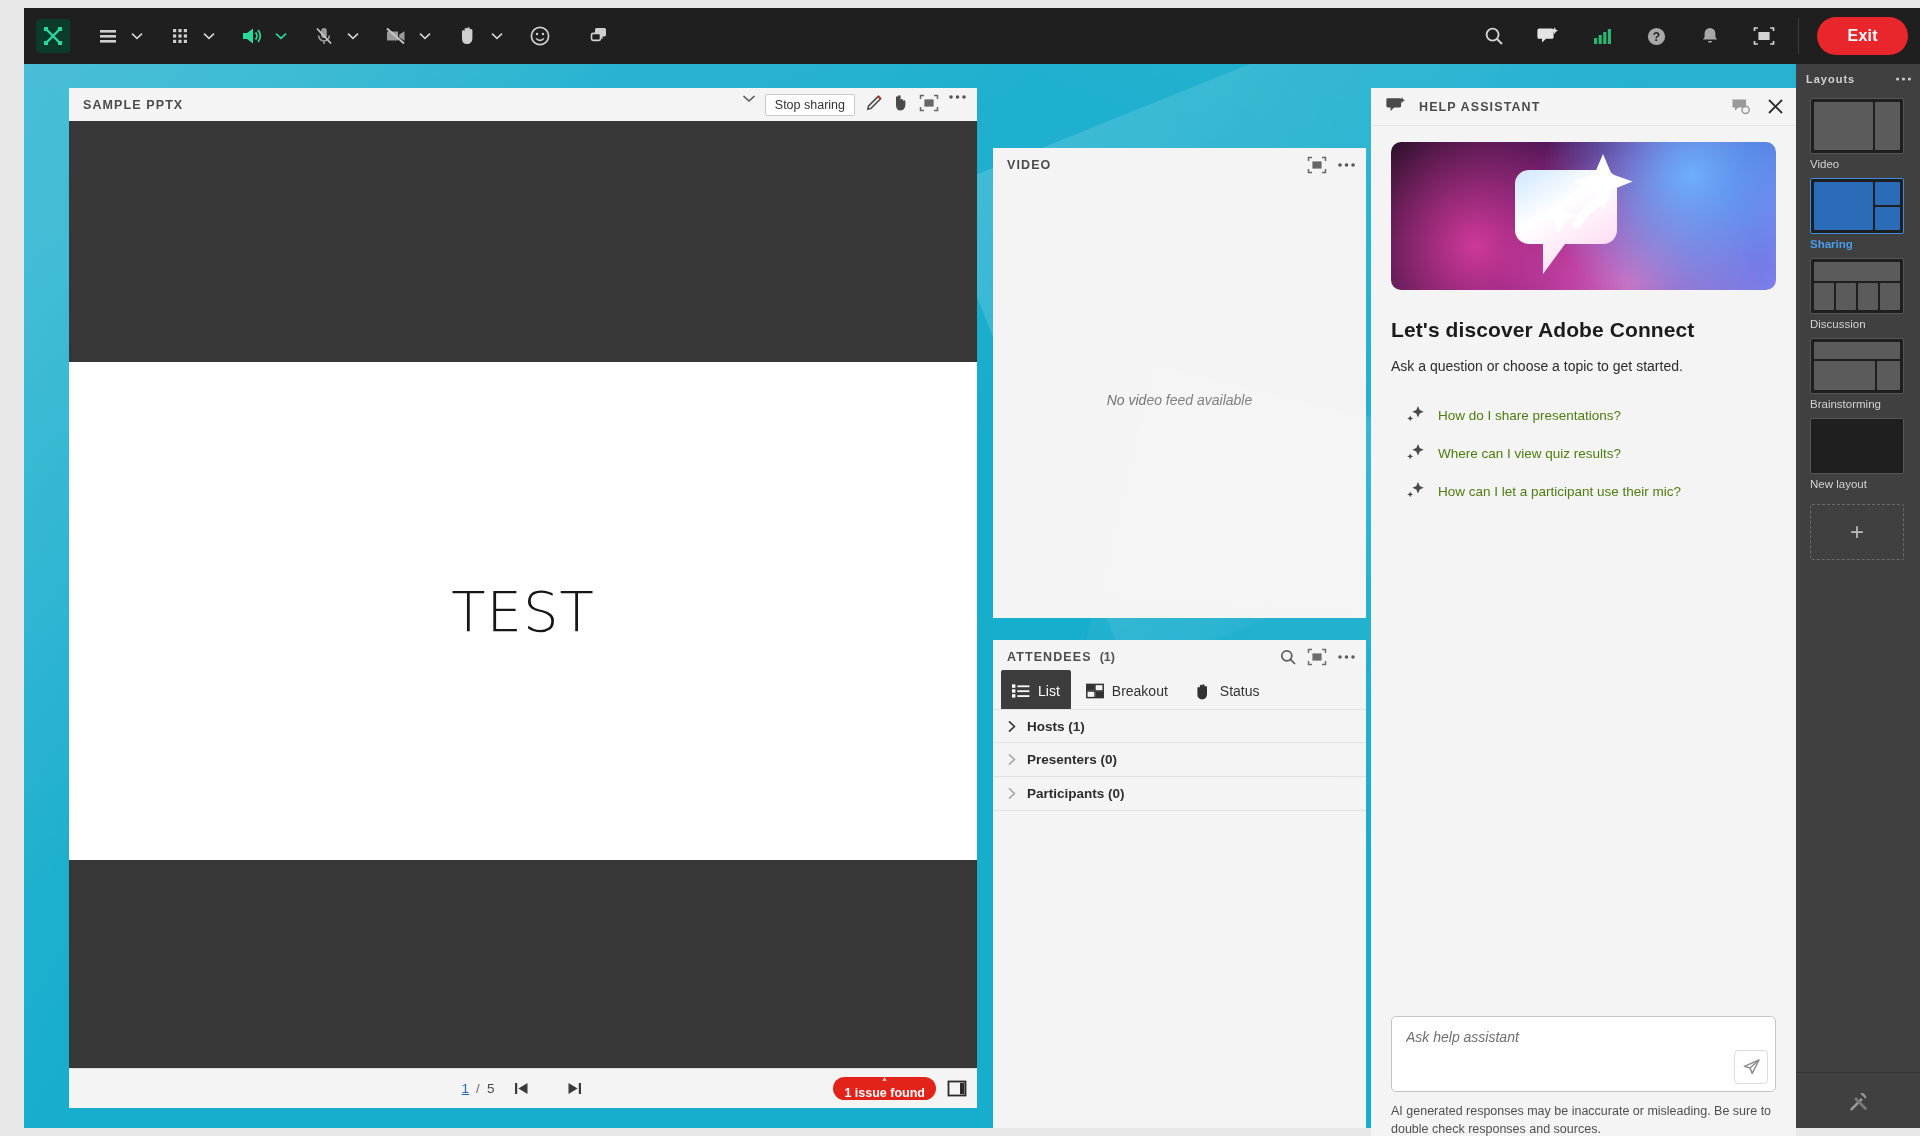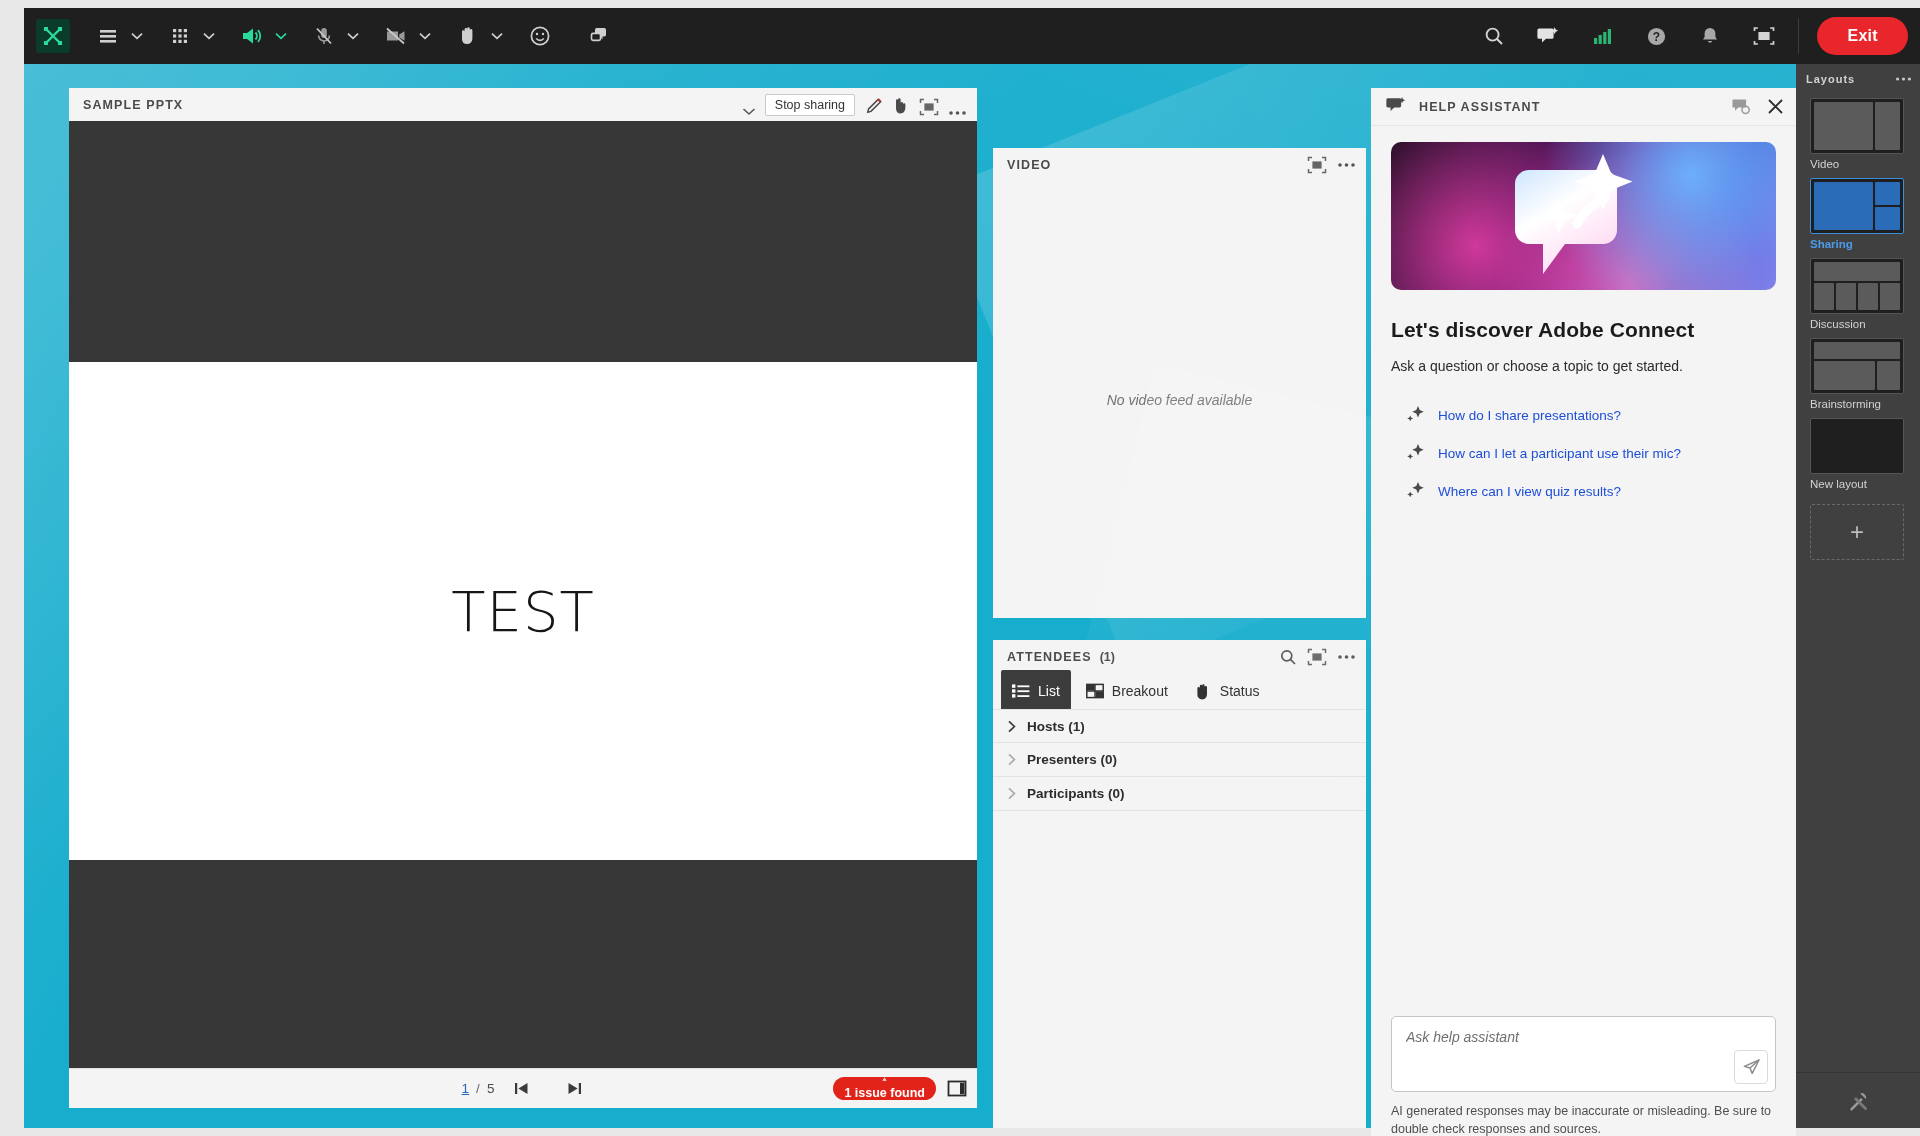--- a/index.html
+++ b/index.html
@@ -68,21 +68,21 @@
     font-size: 12.5px; letter-spacing: 1.1px; color: #4b4b4b; font-weight: bold;
     text-transform: uppercase; white-space: nowrap;
   }
   .pod-count { font-size: 12.5px; color: #4b4b4b; font-weight: bold; margin-left: 8px; }
   .pod-actions { margin-left: auto; display: flex; align-items: center; gap: 10px; }
   .ico-btn { display: flex; align-items: center; justify-content: center; cursor: pointer; }
 
   
   #share-pod { left: 45px; top: 24px; width: 908px; height: 1020px; }
   #share-pod .pod-head { justify-content: flex-start; }
-  .share-head-right { margin-left: auto; display: flex; align-items: flex-end; gap: 9px; }
+  .share-head-right { margin-left: auto; display: flex; align-items: flex-start; gap: 9px; }
   .stop-sharing {
     background: #fff; border: 1px solid #c9c9c9; border-radius: 2px; height: 22px;
     padding: 0 9px; font-size: 12.5px; color: #333; cursor: pointer;
     font-family: "Liberation Sans", sans-serif; white-space: nowrap;
   }
   .slide-area { flex: 1; background: #fff; position: relative; overflow: hidden; }
   .slide-band { position: absolute; left: 0; width: 100%; background: #373737; }
   .slide-band.top { top: 0; height: 241px; }
   .slide-band.bottom { bottom: 0; height: 208px; }
   .slide-white { position: absolute; left: 0; top: 241px; right: 0; bottom: 208px; background: #fff; }
@@ -155,21 +155,21 @@
     position: absolute; left: 50%; top: 50%; transform: translate(-50%,-50%);
   }
   .help-h1 {
     font-size: 21px; font-weight: bold; color: #1b1b1b; margin-top: 28px; letter-spacing: .1px;
   }
   .help-sub { font-size: 14px; color: #2b2b2b; margin-top: 16px; }
   .help-topics { margin-top: 22px; }
   .help-topic {
     display: flex; align-items: center; gap: 14px; padding: 9px 0 9px 16px; cursor: pointer;
   }
-  .help-topic-label { font-size: 13.5px; color: #1d4ed8; }
+  .help-topic-label { font-size: 13.5px; color: #4d7c0f; }
   .help-foot { padding: 0 20px 14px 20px; }
   .help-input-wrap {
     position: relative; border: 1px solid #c5c5c5; border-radius: 5px; background: #fff;
     height: 76px; padding: 11px 14px;
   }
   .help-input {
     border: none; outline: none; width: 100%; font-size: 14px; color: #1f1f1f;
     font-family: "Liberation Sans", sans-serif; background: transparent;
   }
   .help-input::placeholder { color: #6f6f6f; font-style: italic; }
@@ -633,30 +633,30 @@
           </span>
           <span class="help-topic-label">How do I share presentations?</span>
         </div>
         <div class="help-topic">
           <span>
             <svg width="17" height="16" viewBox="0 0 17 16">
               <path d="M11 1 l1.7 4 4 1.7 -4 1.7 -1.7 4 -1.7-4 -4-1.7 4-1.7 z" fill="#4a4a4a"></path>
               <path d="M3.2 10.4 l.9 2.1 2.1 .9 -2.1 .9 -.9 2.1 -.9-2.1 -2.1-.9 2.1-.9 z" fill="#4a4a4a"></path>
             </svg>
           </span>
-          <span class="help-topic-label">How can I let a participant use their mic?</span>
+          <span class="help-topic-label">Where can I view quiz results?</span>
         </div>
         <div class="help-topic">
           <span>
             <svg width="17" height="16" viewBox="0 0 17 16">
               <path d="M11 1 l1.7 4 4 1.7 -4 1.7 -1.7 4 -1.7-4 -4-1.7 4-1.7 z" fill="#4a4a4a"></path>
               <path d="M3.2 10.4 l.9 2.1 2.1 .9 -2.1 .9 -.9 2.1 -.9-2.1 -2.1-.9 2.1-.9 z" fill="#4a4a4a"></path>
             </svg>
           </span>
-          <span class="help-topic-label">Where can I view quiz results?</span>
+          <span class="help-topic-label">How can I let a participant use their mic?</span>
         </div>
       </div>
     </div>
 
     <div class="help-foot">
       <div class="help-input-wrap">
         <input class="help-input" type="text" placeholder="Ask help assistant" style="">
         <div class="send-btn">
           <svg width="19" height="19" viewBox="0 0 19 19">
             <path d="M17 3 L2.4 9.4 L8 11 L10.2 16.4 z" fill="none" stroke="#8d8d8d" stroke-width="1.5" stroke-linejoin="round"></path>

